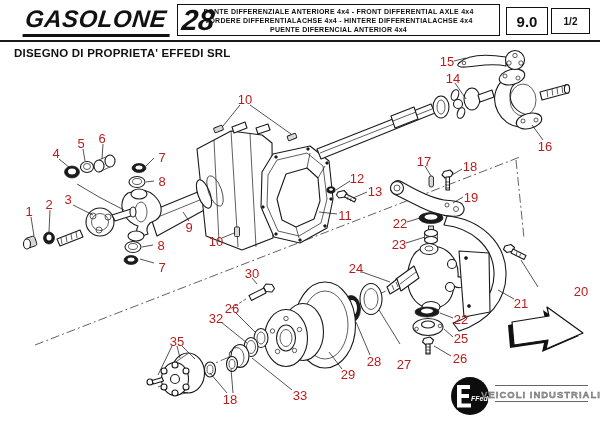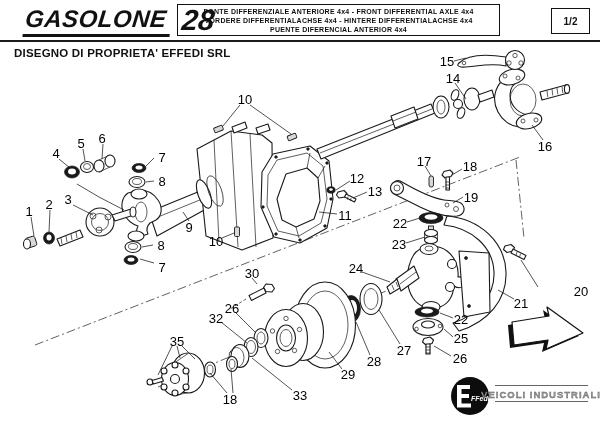--- a/index.html
+++ b/index.html
@@ -16,21 +16,21 @@
       display:flex;flex-direction:column;justify-content:center;text-align:center;
       font-size:7px;font-weight:bold;line-height:9px;letter-spacing:.25px;}
   .code-box{position:absolute;left:506px;top:7px;width:40px;height:26px;border:1.6px solid #111;
       display:flex;align-items:center;justify-content:center;font-size:15px;font-weight:bold;}
   .pageno-box{position:absolute;left:551px;top:8px;width:37px;height:24px;border:1.6px solid #111;
       display:flex;align-items:center;justify-content:center;font-size:10px;font-weight:bold;}
   .header-rule{position:absolute;left:0;top:40px;width:600px;height:2px;background:#1a1a1a;}
   .subtitle{position:absolute;left:14px;top:47px;font-size:11.5px;font-weight:bold;letter-spacing:.2px;}
   
   .diagram{position:absolute;left:0;top:0;width:600px;height:427px;}
-  .callout{position:absolute;transform:translate(-50%,-50%);font-size:13px;color:#000000;
+  .callout{position:absolute;transform:translate(-50%,-50%);font-size:13px;color:#b91c1c;
       line-height:1;z-index:3;}
   svg text{font-family:"Liberation Sans",sans-serif;}
   .o{fill:#fff;stroke:#1a1a1a;stroke-width:1.1;stroke-linejoin:round;}
   .o2{fill:none;stroke:#1a1a1a;stroke-width:.7;}
   .dk{fill:#1a1a1a;stroke:#1a1a1a;stroke-width:.7;}
   .gy{fill:#d8d8d8;stroke:#1a1a1a;stroke-width:.9;}
   .ld{stroke:#1a1a1a;stroke-width:.75;fill:none;}
   .cl{stroke:#3a3a3a;stroke-width:.8;fill:none;stroke-dasharray:9 3 2 3;}
 </style>
 </head>
@@ -42,20 +42,23 @@
     <span class="brand-name">GASOLONE</span>
     <span class="brand-num">28</span>
   </div>
 
   <div class="title-box">
     <div>PONTE DIFFERENZIALE ANTERIORE 4x4 - FRONT DIFFERENTIAL AXLE 4x4</div>
     <div>VORDERE DIFFERENTIALACHSE 4x4 - HINTERE DIFFERENTIALACHSE 4x4</div>
     <div>PUENTE DIFERENCIAL ANTERIOR 4x4</div>
   </div>
 
+  <div class="code-box">
+    <span>9.0</span>
+  </div>
   <div class="pageno-box">
     <span>1/2</span>
   </div>
 
   <div class="header-rule"></div>
   <div class="subtitle">DISEGNO DI PROPRIETA' EFFEDI SRL</div>
 
   <svg class="diagram" viewBox="0 0 600 427">
 
     <path class="cl" d="M35,345 L520,157"></path>
@@ -375,21 +378,21 @@
     <div class="callout" style="left: 470px; top: 166px;">18</div>
     <div class="callout" style="left: 471px; top: 197px;">19</div>
     <div class="callout" style="left: 544px; top: 291px; margin-left: 37px;">20</div>
     <div class="callout" style="left: 521px; top: 303px;">21</div>
     <div class="callout" style="left: 400px; top: 223px;">22</div>
     <div class="callout" style="left: 399px; top: 244px;">23</div>
     <div class="callout" style="left: 356px; top: 268px;">24</div>
     <div class="callout" style="left: 461px; top: 319px;">22</div>
     <div class="callout" style="left: 461px; top: 338px;">25</div>
     <div class="callout" style="left: 460px; top: 358px;">26</div>
-    <div class="callout" style="left: 404px; top: 350px;">27</div>
+    <div class="callout" style="left: 404px; top: 364px;">27</div>
     <div class="callout" style="left: 374px; top: 361px;">28</div>
     <div class="callout" style="left: 348px; top: 374px;">29</div>
     <div class="callout" style="left: 252px; top: 273px; text-align: center;">30</div>
     <div class="callout" style="left: 232px; top: 308px;">26</div>
     <div class="callout" style="left: 216px; top: 318px;">32</div>
     <div class="callout" style="left: 300px; top: 395px;">33</div>
     <div class="callout" style="left: 230px; top: 399px;">18</div>
     <div class="callout" style="left: 177px; top: 341px;">35</div>
   </div>
 

